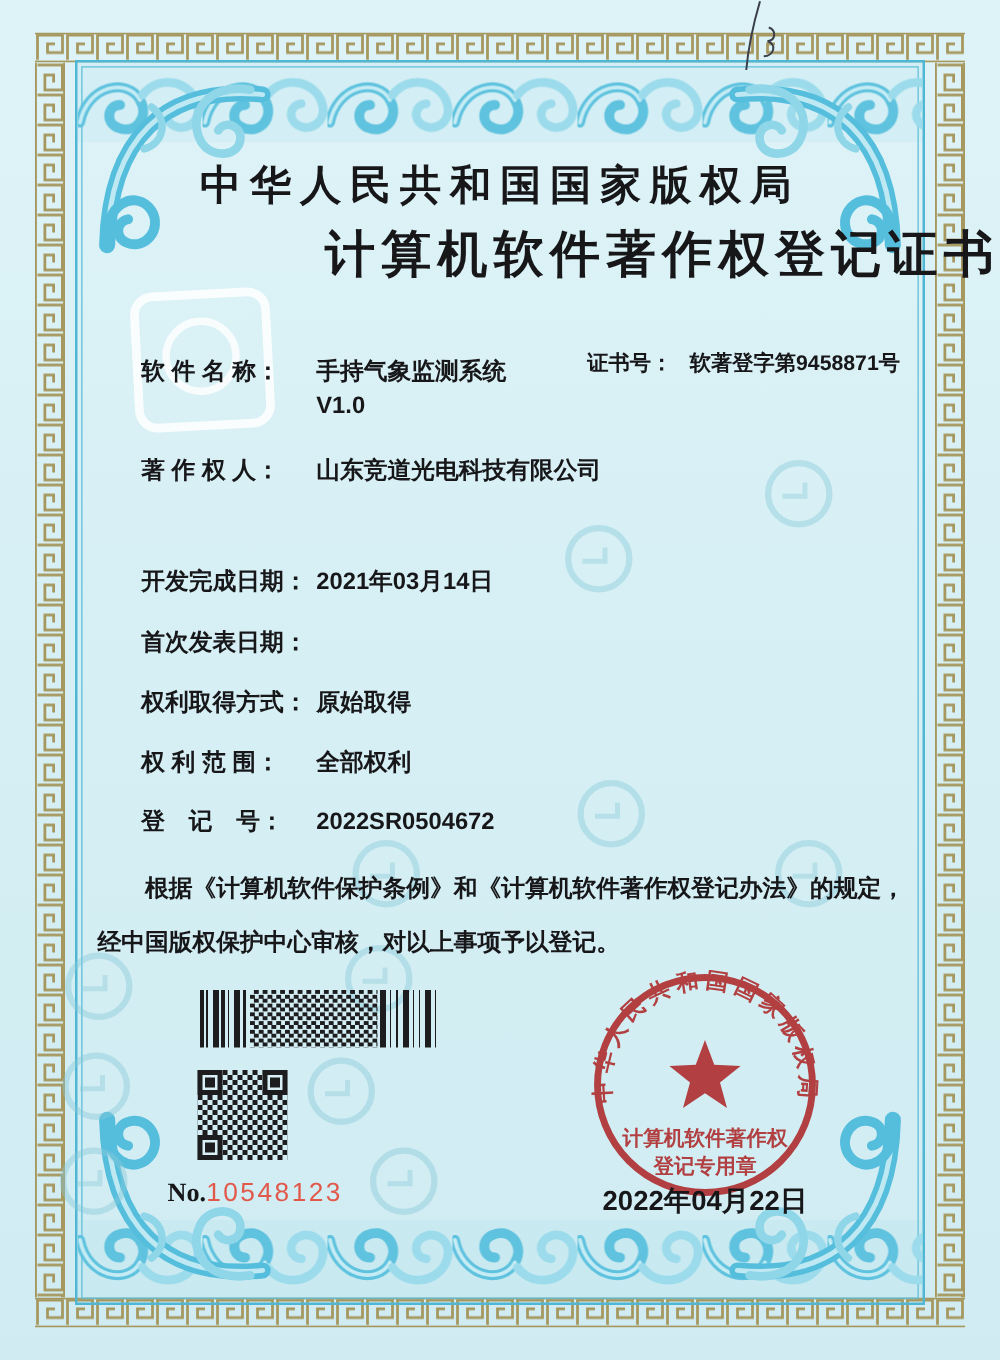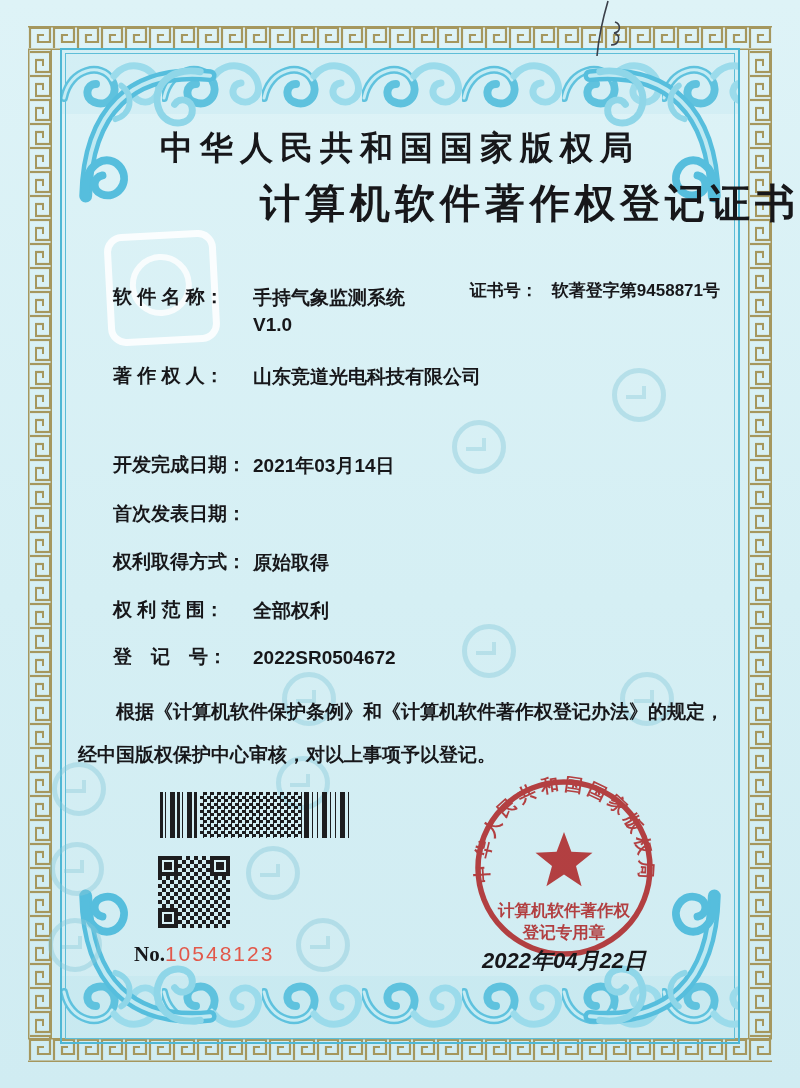--- a/index.html
+++ b/index.html
@@ -55,21 +55,21 @@
       background-image:conic-gradient(#1d1d1f 90deg,transparent 90deg 180deg,#1d1d1f 180deg 270deg,transparent 270deg);
       background-size:8px 8px;}
   .finder{position:absolute;width:12px;height:12px;border:4px solid #1d1d1f;background:#d8f0f5;}
   .finder::after{content:"";position:absolute;left:2px;top:2px;width:8px;height:8px;background:#1d1d1f;}
   .finder.f1{left:0;top:0;}.finder.f2{right:0;top:0;}.finder.f3{left:0;bottom:0;}
   
   .serial{position:absolute;left:134px;top:942px;font-size:21px;}
   .serial .no{font-family:"Liberation Serif","DejaVu Serif",serif;font-weight:700;color:#17171a;margin-top:29px;}
   .serial .num{color:#e2584a;letter-spacing:2px;margin-left:0;font-weight:400;}
   .issue-date{position:absolute;left:454px;top:946px;width:220px;text-align:center;
-      font-size:22px;font-weight:700;font-style:italic;}
+      font-size:22px;font-weight:700;}
   
   .seal{position:absolute;left:472px;top:776px;width:184px;height:184px;
       mix-blend-mode:multiply;opacity:.95;}
   .pen-mark{position:absolute;left:585px;top:0;}
 </style>
 </head>
 <body>
 
 <div class="page">
 

